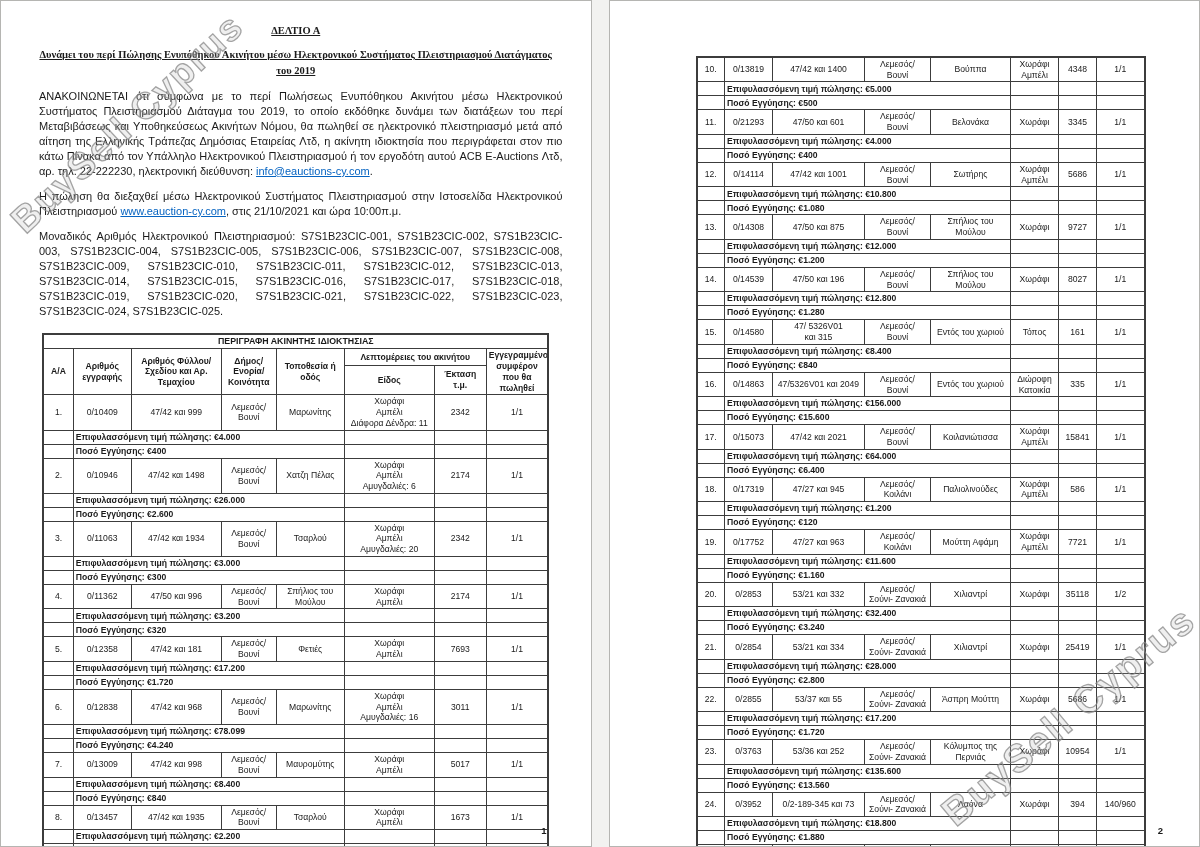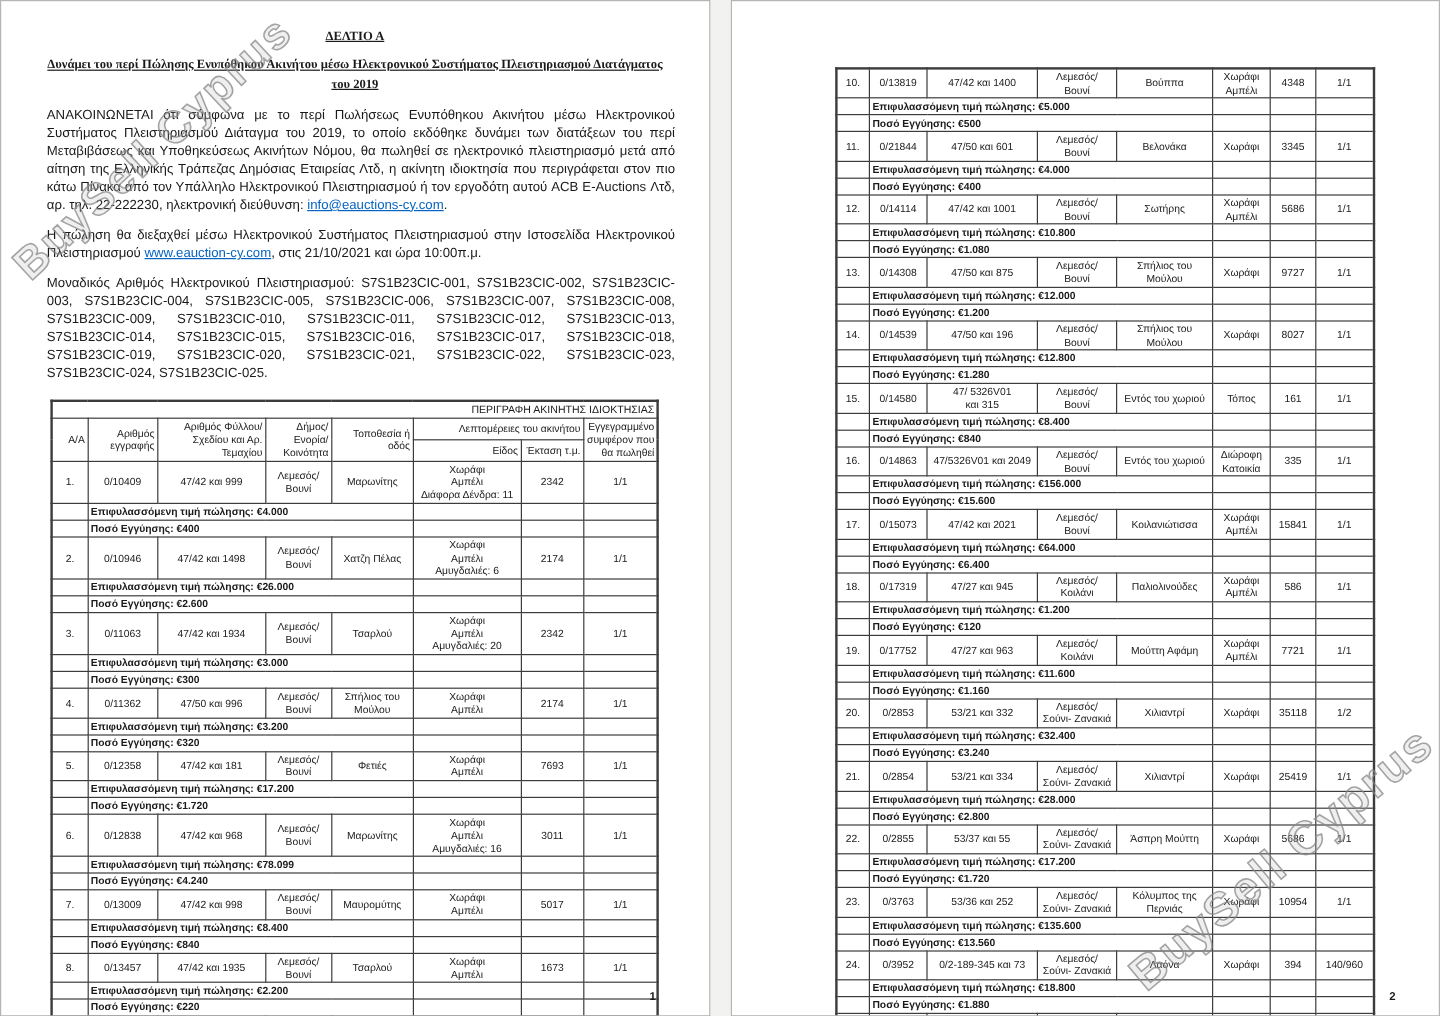--- a/index.html
+++ b/index.html
@@ -44,21 +44,21 @@
   table.props td, table.props th {
     border:1px solid #3c3c3c;
     padding:1px 2px;
     text-align:center;
     vertical-align:middle;
     white-space:pre-line;
     overflow:hidden;
   }
   table.props { border:2px solid #3c3c3c; }
   .tbl-title { font-weight:bold; font-size:8.8px; padding:2px; }
-  table.props th { font-weight:normal;text-align:right; }
+  table.props th { font-weight:bold; }
   #table-page1 { width:505px; margin:14px auto 0 auto; }
   #table-page2 { width:418px; margin:55px 0 0 86px; }
   tr.sub-row td { text-align:left; font-weight:bold; height:14px; }
   tr.sub-row td.first { height:14px; }
   tr.main-row td { height:24px; }
 
   
   .wm {
     position:absolute;
     font-weight:bold;
@@ -390,21 +390,21 @@
           </tr>
           <tr class="sub-row">
             <td class="first"></td>
             <td colspan="4">Ποσό Εγγύησης: €500</td>
             <td></td>
             <td></td>
             <td></td>
           </tr>
           <tr class="main-row">
             <td>11.</td>
-            <td>0/21844</td>
+            <td>0/21293</td>
             <td>47/50 και 601</td>
             <td>Λεμεσός/
 Βουνί</td>
             <td>Βελονάκα</td>
             <td>Χωράφι</td>
             <td>3345</td>
             <td>1/1</td>
           </tr>
           <tr class="sub-row">
             <td class="first"></td>

